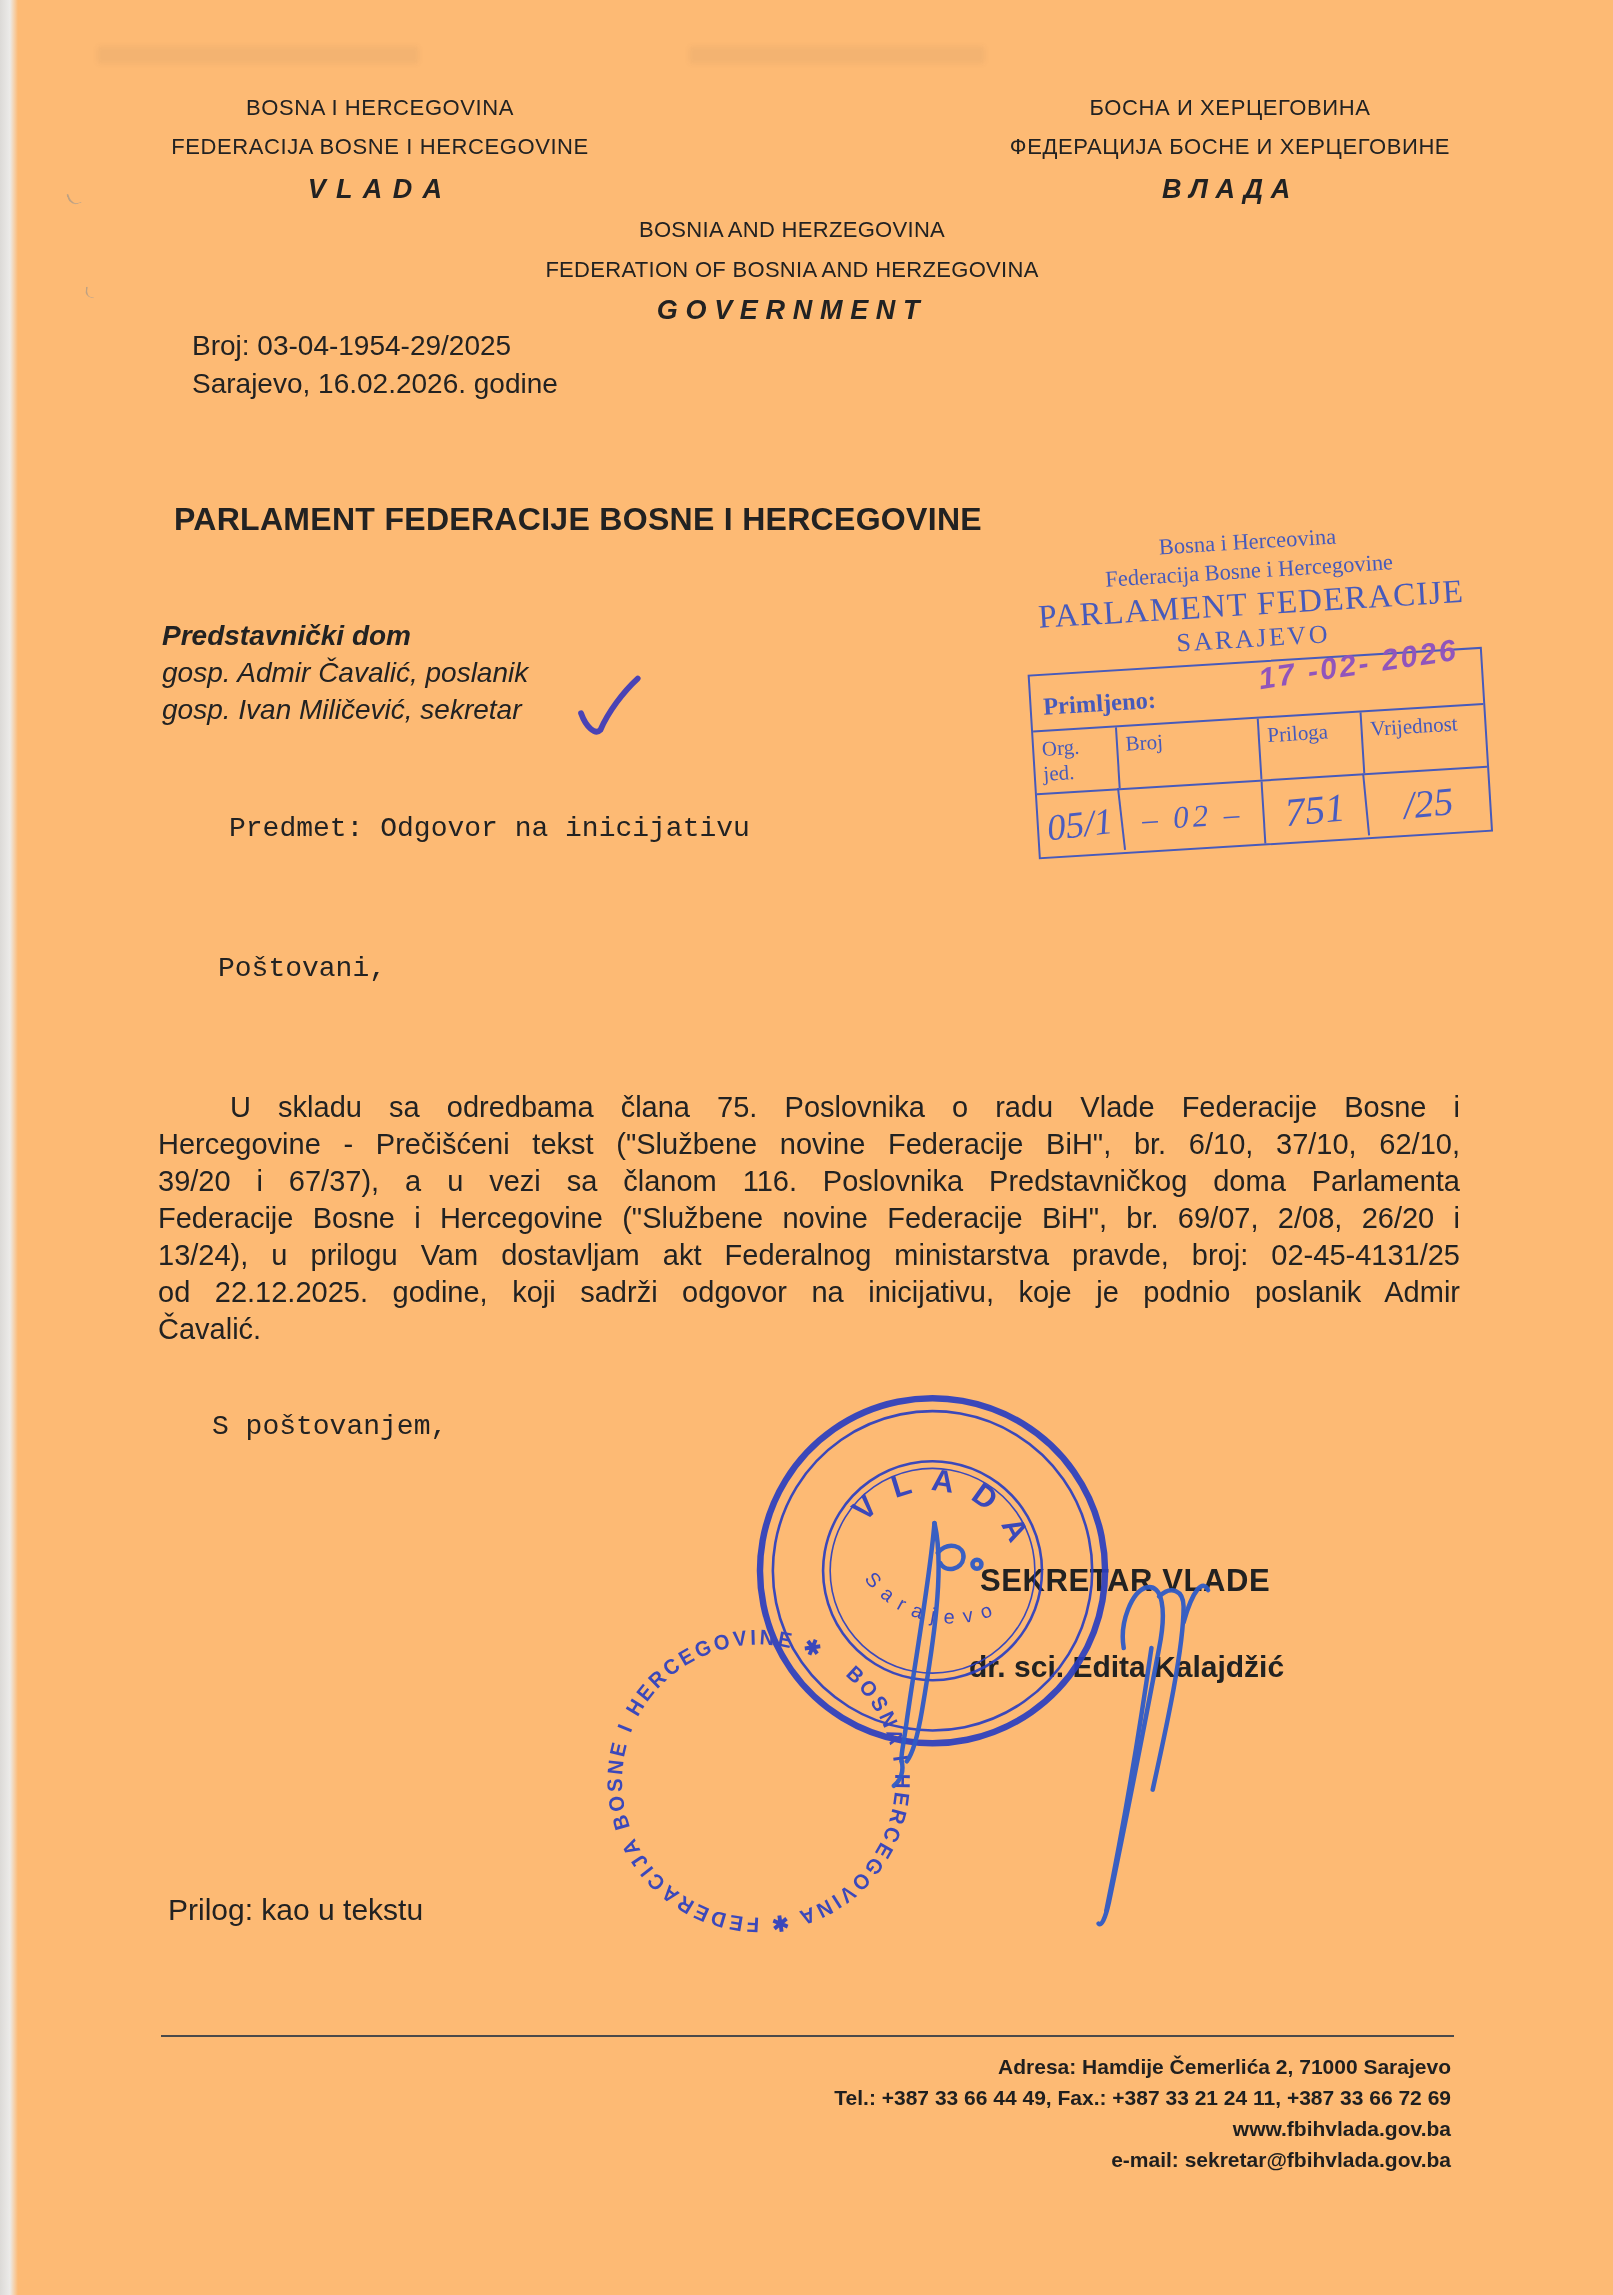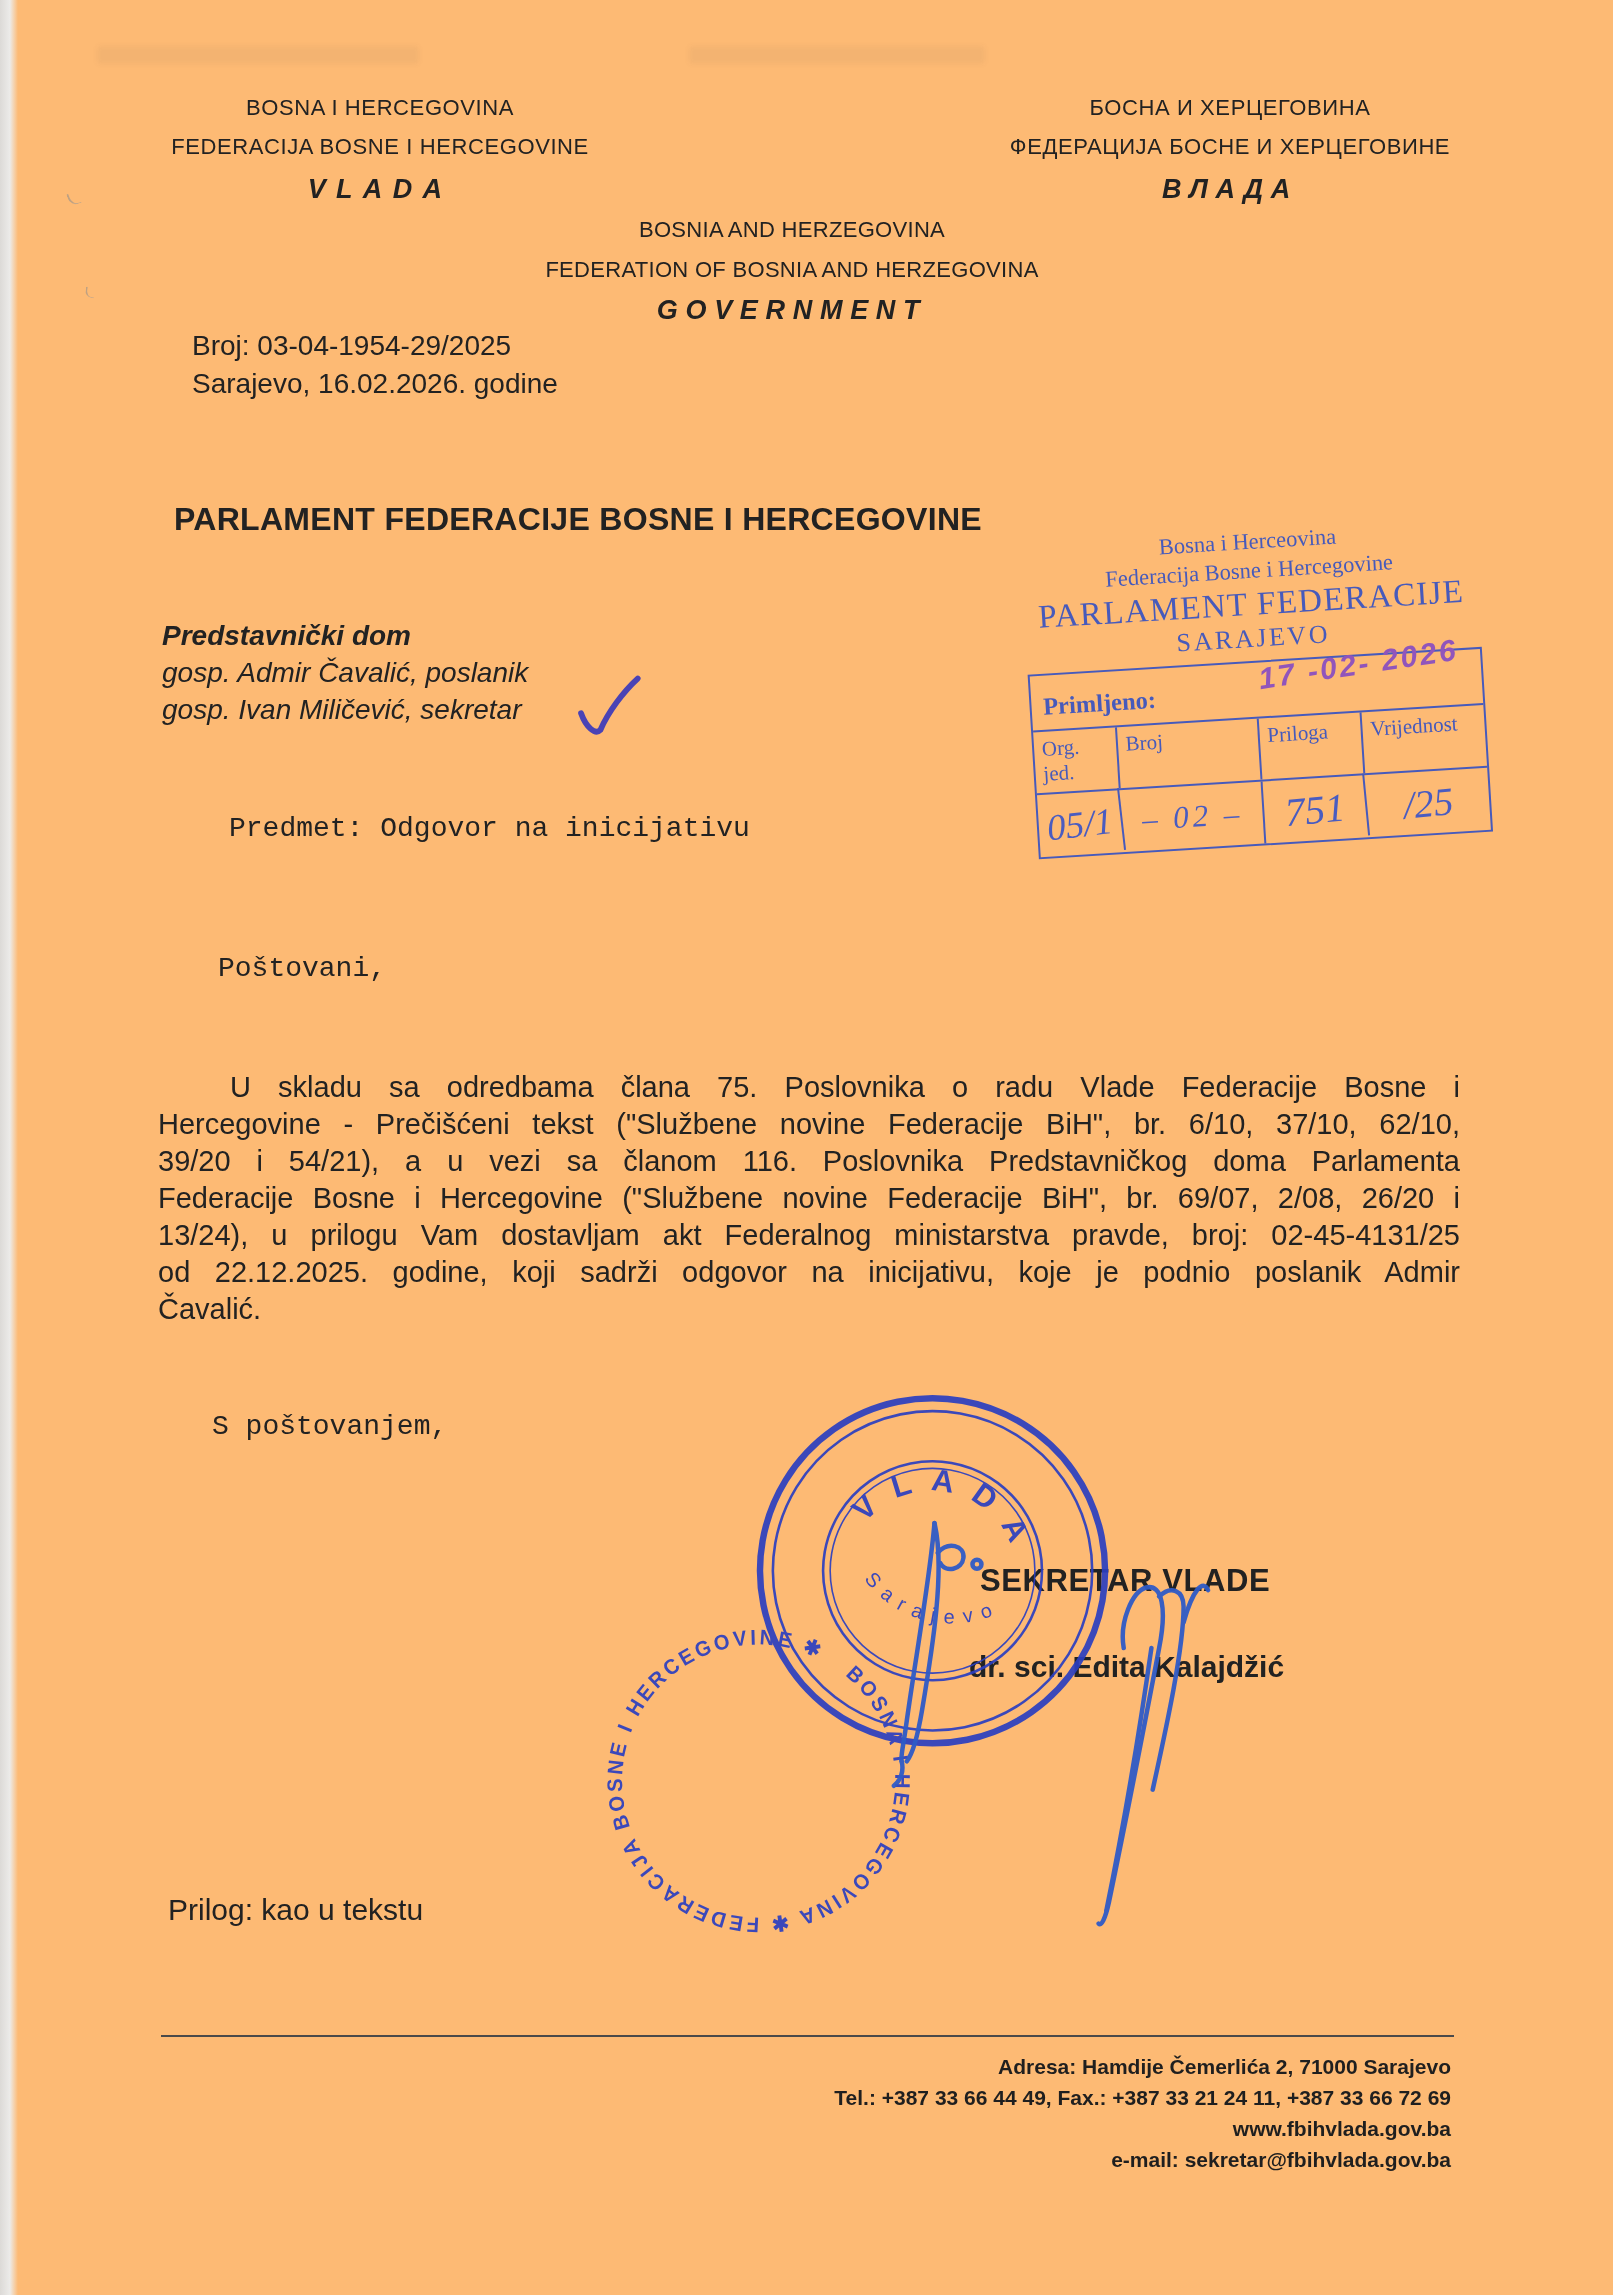--- a/index.html
+++ b/index.html
@@ -27,21 +27,21 @@
   .hdr-c .l2{margin-top:13.5px;}
   .hdr-c .l3{margin-top:12.2px;font-size:27px;font-weight:bold;font-style:italic;letter-spacing:7.7px;}
   .ref{font-size:28px;line-height:38px;}
   .doc-title{font-size:32px;font-weight:bold;letter-spacing:0.3px;}
   .recipient .r1{font-weight:bold;}
   .recipient div{font-size:28px;line-height:37px;}
   .plain{font-size:28px;font-family:Liberation Mono, monospace;}
   .body-block{width:1302px;font-size:29px;line-height:37px;word-spacing:1.3px;}
   .jline{text-align:justify;text-align-last:justify;}
   .jline-last{text-align:left;}
-  .indent{padding-left:72px;}
+  .indent{padding-left:72px;margin-top:20px;}
   .sig-role{font-size:31px;font-weight:bold;letter-spacing:0.6px;}
   .sig-name{font-size:30px;font-weight:bold;}
   .prilog{font-size:30px;margin-left:12px;}
   .rule{height:1.9px;background:#4a4a4a;}
   .footer{width:1288px;text-align:right;font-size:21px;font-weight:bold;line-height:31px;color:#1f1f1f;}
   
   .rstamp{
     width:455px;
     transform:rotate(-3.5deg);
     transform-origin:50% 0;
@@ -138,21 +138,21 @@
       </div>
     </div>
   </div>
 
   <div class="abs plain" style="left:229px;top:813px;">Predmet: Odgovor na inicijativu</div>
   <div class="abs plain" style="left:218px;top:953px;">Poštovani,</div>
 
   <div class="abs body-block" style="left:158px;top:1069px;">
     <div class="jline indent">U skladu sa odredbama člana 75. Poslovnika o radu Vlade Federacije Bosne i</div>
     <div class="jline">Hercegovine - Prečišćeni tekst ("Službene novine Federacije BiH", br. 6/10, 37/10, 62/10,</div>
-    <div class="jline">39/20 i 54/21), a u vezi sa članom 116. Poslovnika Predstavničkog doma Parlamenta</div>
+    <div class="jline">39/20 i 67/37), a u vezi sa članom 116. Poslovnika Predstavničkog doma Parlamenta</div>
     <div class="jline">Federacije Bosne i Hercegovine ("Službene novine Federacije BiH", br. 69/07, 2/08, 26/20 i</div>
     <div class="jline">13/24), u prilogu Vam dostavljam akt Federalnog ministarstva pravde, broj: 02-45-4131/25</div>
     <div class="jline">od 22.12.2025. godine, koji sadrži odgovor na inicijativu, koje je podnio poslanik Admir</div>
     <div class="jline-last">Čavalić.</div>
   </div>
 
   <div class="abs plain" style="left:212px;top:1411px;">S poštovanjem,</div>
 
   <div class="abs sig-role" style="left:980px;top:1563px;">SEKRETAR VLADE</div>
   <div class="abs sig-name" style="left:969px;top:1650px;">dr. sci. Edita Kalajdžić</div>

